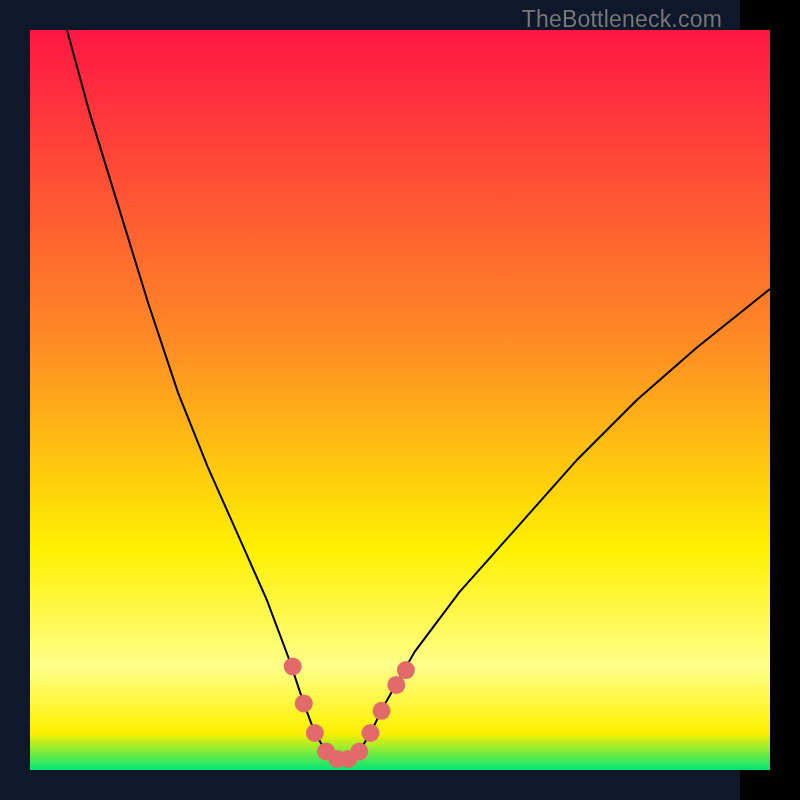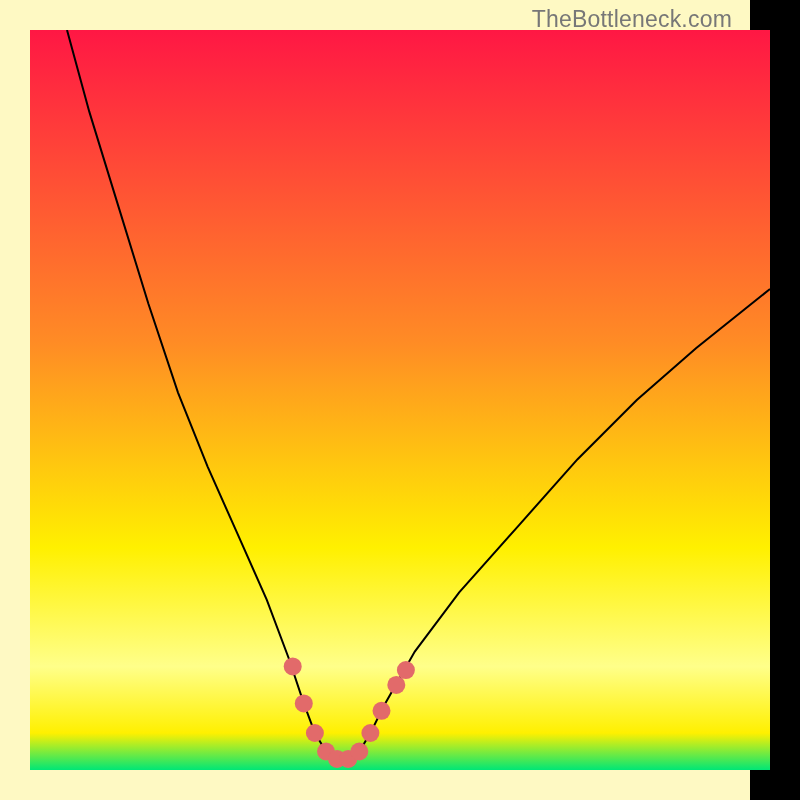--- a/index.html
+++ b/index.html
@@ -10,22 +10,21 @@
     background: #000;
     overflow: hidden;
     font-family: Arial, Helvetica, sans-serif;
   }
   .frame {
     position: absolute;
     left: 0;
     top: 0;
     width: 740px;
     height: 800px;
-    background: #fef9c3;
-    padding-left: 10px;
+    background: #0f172a;
   }
   .plot {
     position: absolute;
     left: 30px;
     top: 30px;
     width: 740px;
     height: 740px;
   }
   .plot svg {
     display: block;

